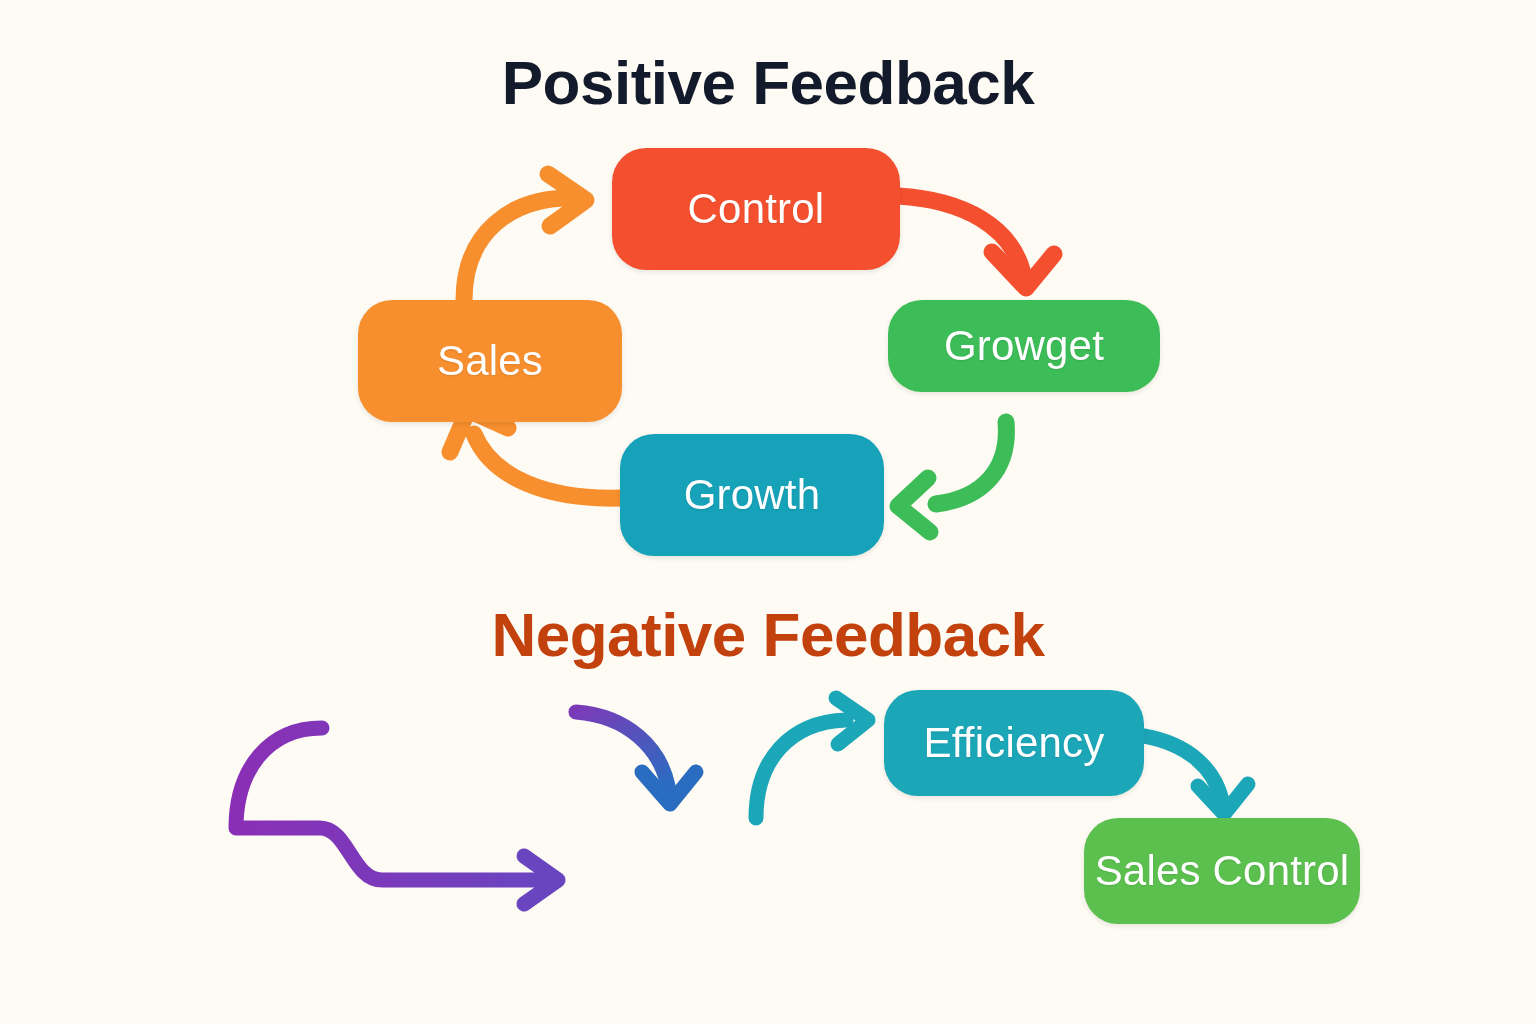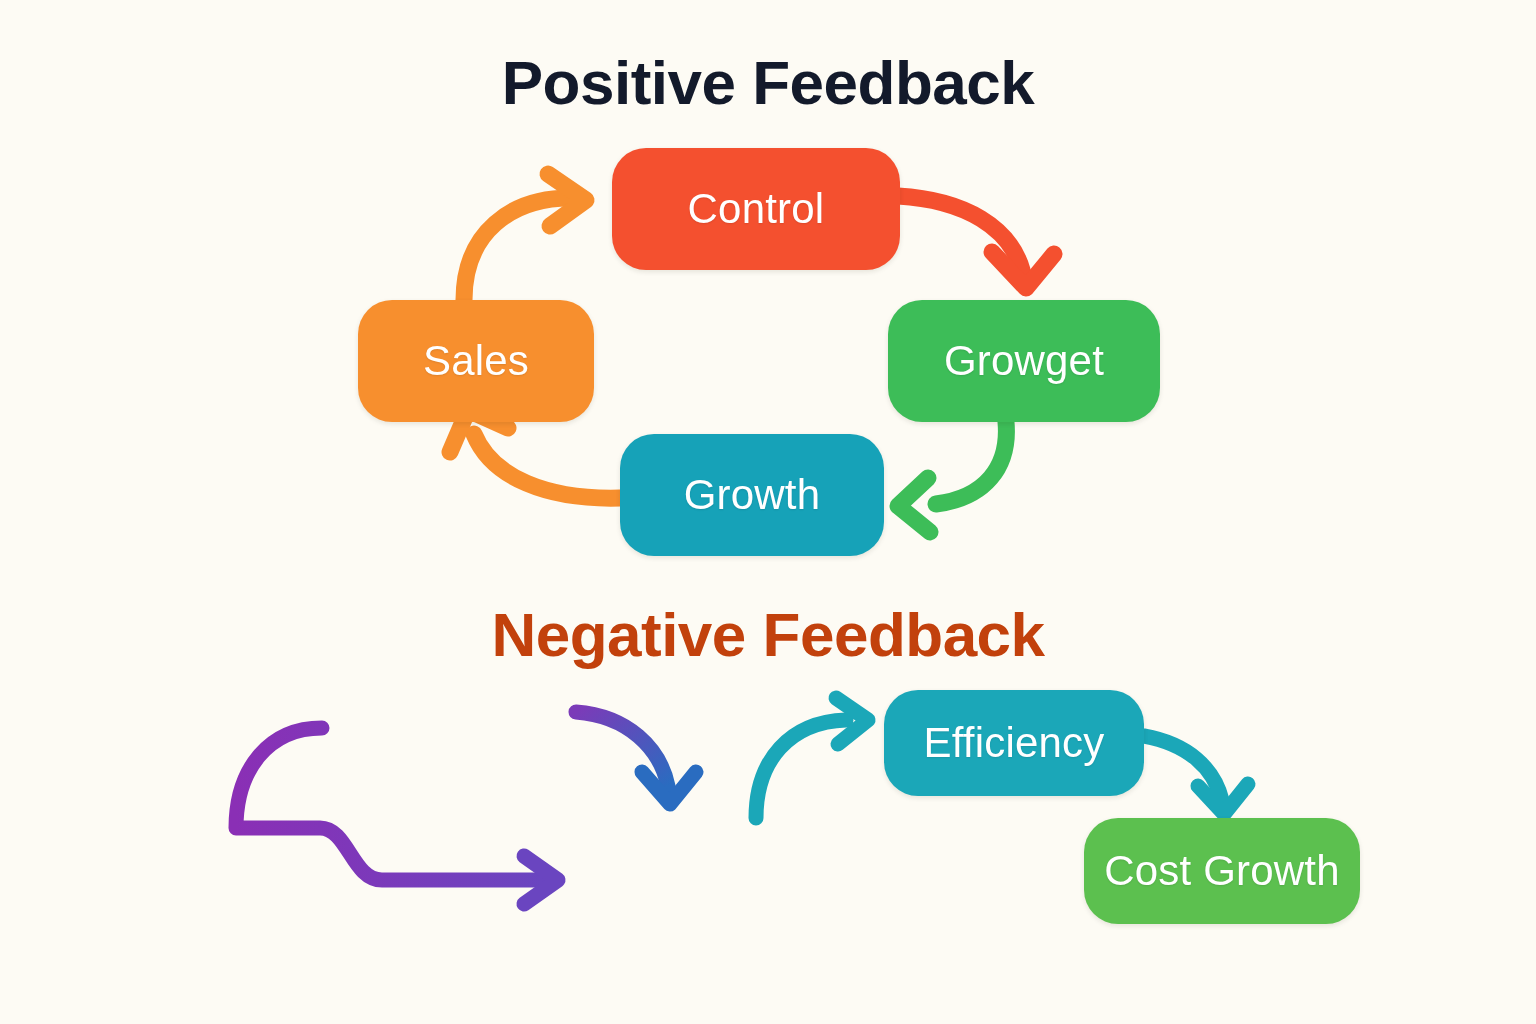--- a/index.html
+++ b/index.html
@@ -125,29 +125,29 @@
     </g>
   </svg>
 
   <div class="section-title" id="title-positive" style="color: rgb(19, 26, 43);">Positive Feedback</div>
 
   <div class="section-title" id="title-negative" style="color: #c2410c; margin-top: 24px;">Negative Feedback</div>
 
   <div class="node" id="node-revenue" style="left: 612px; top: 148px; width: 288px; height: 122px; background: rgb(244, 80, 47);">
     <span class="node-label">Control</span>
   </div>
-  <div class="node" id="node-growget" style="left: 888px; top: 300px; width: 272px; height: 122px; background: rgb(61, 189, 88);">
+  <div class="node" id="node-growget" style="left: 888px; top: 300px; width: 272px; height: 92px; background: rgb(61, 189, 88);">
     <span class="node-label">Growget</span>
   </div>
   <div class="node" id="node-growth" style="left: 620px; top: 434px; width: 264px; height: 122px; background: rgb(22, 162, 184);">
     <span class="node-label">Growth</span>
   </div>
-  <div class="node" id="node-sales" style="left: 358px; top: 300px; width: 236px; height: 122px; background: rgb(247, 143, 46);">
+  <div class="node" id="node-sales" style="left: 358px; top: 300px; width: 264px; height: 122px; background: rgb(247, 143, 46);">
     <span class="node-label">Sales</span>
   </div>
   <div class="node" id="node-efficiency" style="left: 884px; top: 690px; width: 260px; height: 106px; background: rgb(27, 167, 184);">
     <span class="node-label">Efficiency</span>
   </div>
   <div class="node" id="node-cost-control" style="left: 1084px; top: 818px; width: 276px; height: 106px; background: rgb(92, 192, 79);">
-    <span class="node-label">Cost Growth</span>
+    <span class="node-label">Sales Control</span>
   </div>
 
 </div>
 
 </body></html>

